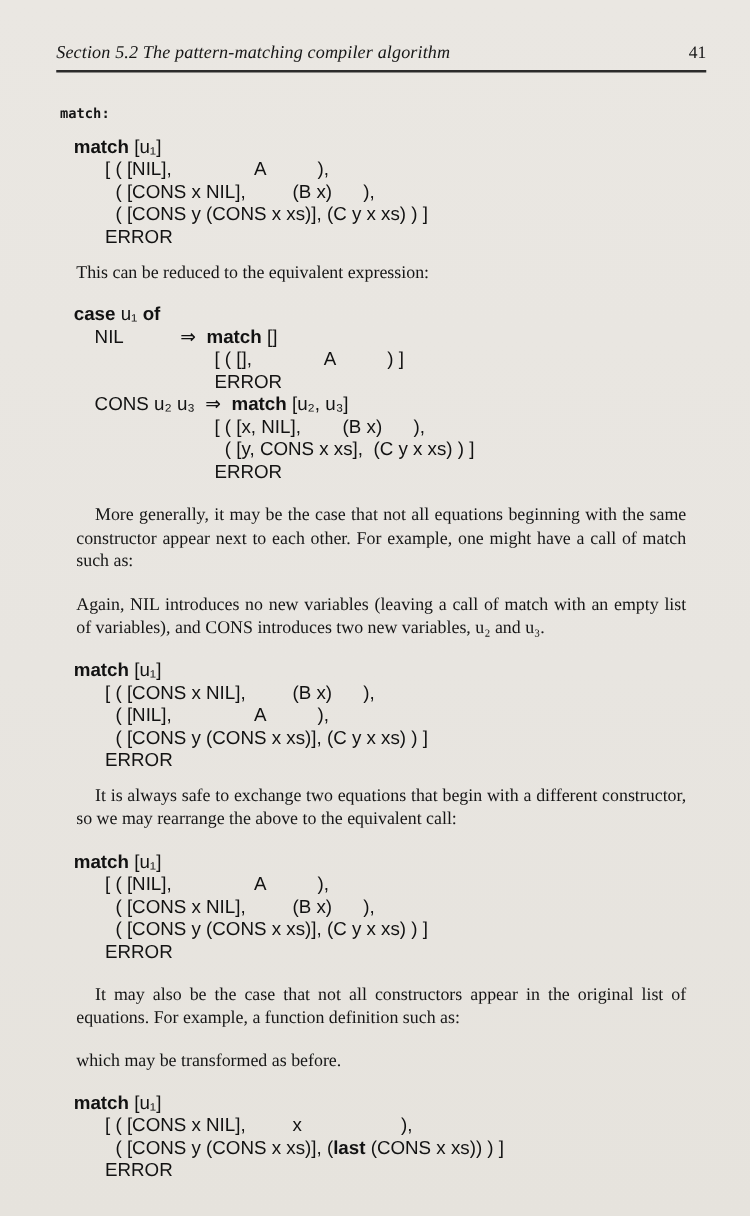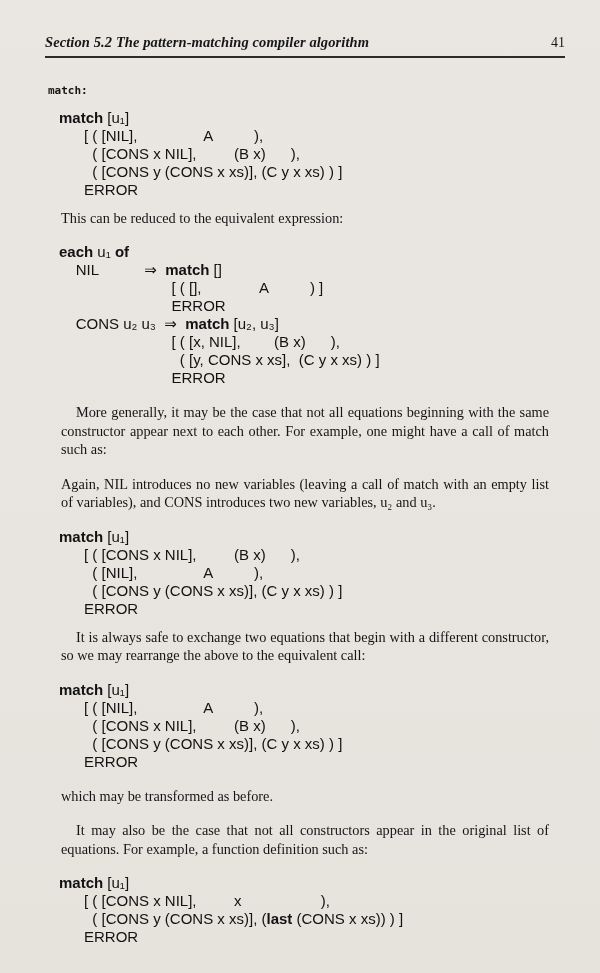--- a/index.html
+++ b/index.html
@@ -18,21 +18,21 @@
   }
   .header {
     display: flex;
     justify-content: space-between;
     align-items: baseline;
     border-bottom: 2px solid #2b2b2b;
     padding-bottom: 5px;
   }
   .htitle {
     font-style: italic;
-    font-weight: bold;
+    font-weight: normal;
     font-size: 14.5px;
     letter-spacing: 0.1px;
   }
   .hnum { font-size: 14px; }
 
   .code {
     font-family: Liberation Sans, sans-serif;
     font-size: 15px;
     line-height: 18px;
     white-space: pre;
@@ -76,21 +76,21 @@
   <div class="label">match:</div>
 
   <pre class="code mt8"><b>match</b> [u₁]
       [ ( [NIL],                A          ),
         ( [CONS x NIL],         (B x)      ),
         ( [CONS y (CONS x xs)], (C y x xs) ) ]
       ERROR</pre>
 
   <p class="para mt10">This can be reduced to the equivalent expression:</p>
 
-  <pre class="code mt9"><b>each</b> u₁ <b>of</b>
+  <pre class="code mt9"><b>case</b> u₁ <b>of</b>
     NIL           ⇒  <b>match</b> []
                            [ ( [],              A          ) ]
                            ERROR
     CONS u₂ u₃  ⇒  <b>match</b> [u₂, u₃]
                            [ ( [x, NIL],        (B x)      ),
                              ( [y, CONS x xs],  (C y x xs) ) ]
                            ERROR</pre>
 
   <div class="mt12">
     <p class="para indent">More generally, it may be the case that not all equations beginning with the same constructor appear next to each other. For example, one might have a call of match such as:</p>
@@ -105,22 +105,22 @@
 
   <p class="para indent mt10">It is always safe to exchange two equations that begin with a different constructor, so we may rearrange the above to the equivalent call:</p>
 
   <pre class="code mt8"><b>match</b> [u₁]
       [ ( [NIL],                A          ),
         ( [CONS x NIL],         (B x)      ),
         ( [CONS y (CONS x xs)], (C y x xs) ) ]
       ERROR</pre>
 
   <div class="mt10">
+    <p class="para indent">It may also be the case that not all constructors appear in the original list of equations. For example, a function definition such as:</p>
     <p class="para">which may be transformed as before.</p>
-    <p class="para indent">It may also be the case that not all constructors appear in the original list of equations. For example, a function definition such as:</p>
   </div>
 
 
 
   <pre class="code mt8"><b>match</b> [u₁]
       [ ( [CONS x NIL],         x                   ),
         ( [CONS y (CONS x xs)], (<b>last</b> (CONS x xs)) ) ]
       ERROR</pre>
 
 </div>

